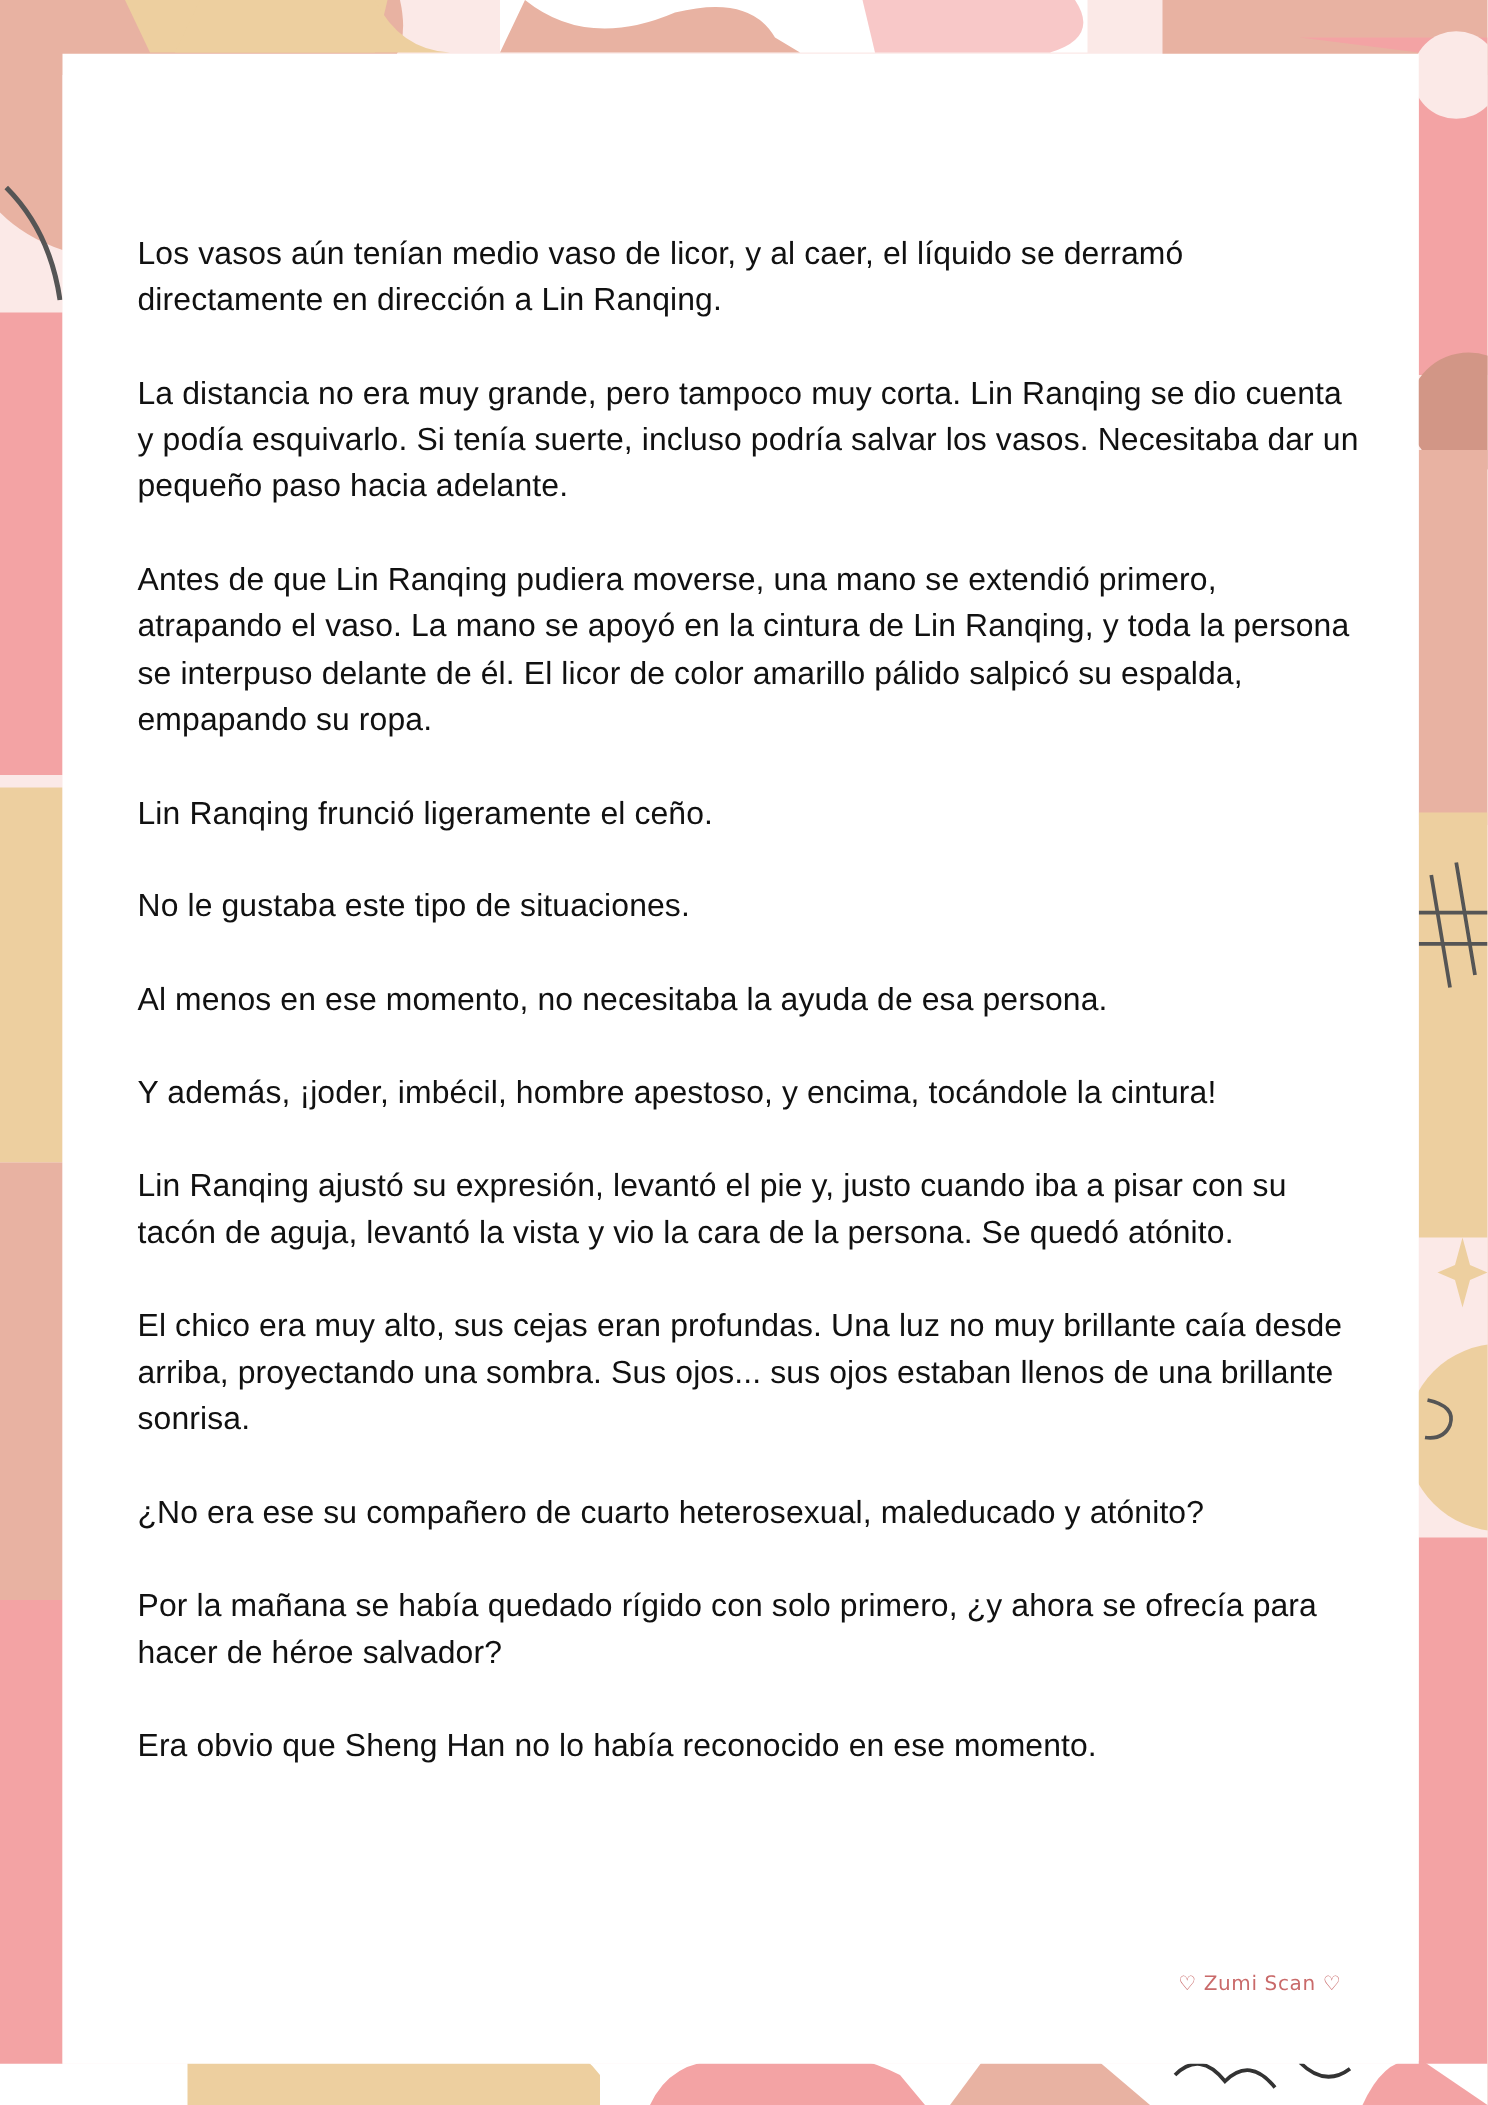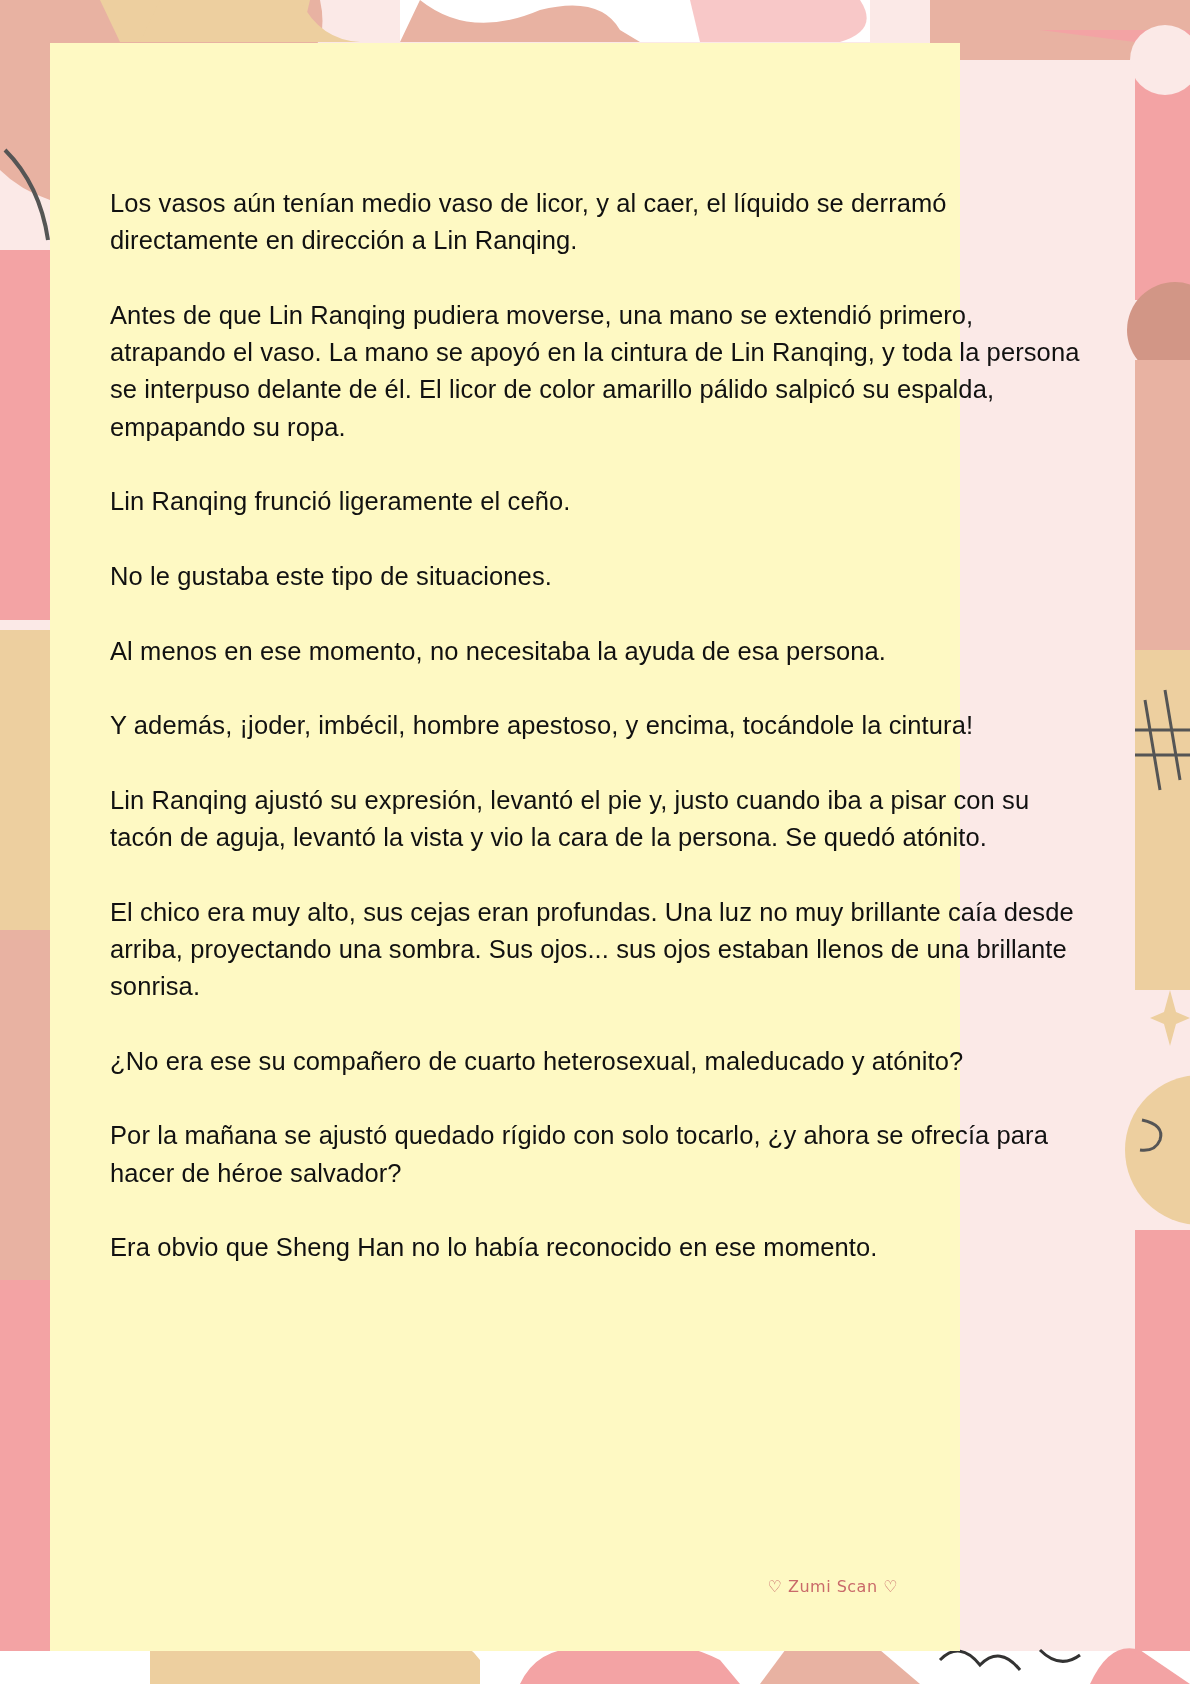--- a/index.html
+++ b/index.html
@@ -3,22 +3,22 @@
 <meta charset="utf-8">
 <style>
   html, body { margin: 0; padding: 0; }
   body {
     width: 1190px; height: 1684px; position: relative; overflow: hidden;
     background: #f3c3b6;
     font-family: "Liberation Sans", "DejaVu Sans", sans-serif;
   }
   .deco { position: absolute; }
   .page {
-    position: absolute; left: 50px; top: 43px; width: 910px; height: 1608px;
-    background: #fef9c3;
+    position: absolute; left: 50px; top: 43px; width: 1085px; height: 1608px;
+    background: #ffffff;
   }
   .text {
     position: absolute; left: 60px; top: 142px; width: 980px;
     font-size: 25.5px; line-height: 37.3px; color: #111111;
     letter-spacing: 0.1px;
   }
   .text p { margin: 0 0 37.3px 0; }
   .watermark {
     position: absolute; right: 62px; top: 1534px;
     font-family: "DejaVu Sans", sans-serif;
@@ -61,25 +61,26 @@
   <path d="M150 1684 V1640 Q200 1615 260 1640 Q300 1610 380 1630 Q450 1620 480 1660 V1684 Z" fill="#edcf9f"></path>
   <path d="M520 1684 Q540 1640 600 1650 Q660 1630 720 1660 L740 1684 Z" fill="#f3a3a4"></path>
   <path d="M760 1684 L800 1630 L880 1650 L920 1684 Z" fill="#e8b2a2"></path>
   <path d="M940 1660 Q960 1640 980 1665 Q1000 1645 1020 1670 M1040 1650 Q1060 1670 1080 1655" stroke="#333" stroke-width="3" fill="none"></path>
   <path d="M1090 1684 Q1110 1640 1140 1650 L1190 1684 Z" fill="#f3a3a4"></path>
 </svg>
 
 <div class="page">
   <div class="text">
     <p>Los vasos aún tenían medio vaso de licor, y al caer, el líquido se derramó directamente en dirección a Lin Ranqing.</p>
+    <p>La distancia no era muy grande, pero tampoco muy corta. Lin Ranqing se dio cuenta y podía esquivarlo. Si tenía suerte, incluso podría salvar los vasos. Necesitaba dar un pequeño paso hacia adelante.</p>
     <p>Antes de que Lin Ranqing pudiera moverse, una mano se extendió primero, atrapando el vaso. La mano se apoyó en la cintura de Lin Ranqing, y toda la persona se interpuso delante de él. El licor de color amarillo pálido salpicó su espalda, empapando su ropa.</p>
     <p>Lin Ranqing frunció ligeramente el ceño.</p>
     <p>No le gustaba este tipo de situaciones.</p>
     <p>Al menos en ese momento, no necesitaba la ayuda de esa persona.</p>
     <p>Y además, ¡joder, imbécil, hombre apestoso, y encima, tocándole la cintura!</p>
     <p>Lin Ranqing ajustó su expresión, levantó el pie y, justo cuando iba a pisar con su tacón de aguja, levantó la vista y vio la cara de la persona. Se quedó atónito.</p>
     <p>El chico era muy alto, sus cejas eran profundas. Una luz no muy brillante caía desde arriba, proyectando una sombra. Sus ojos... sus ojos estaban llenos de una brillante sonrisa.</p>
     <p>¿No era ese su compañero de cuarto heterosexual, maleducado y atónito?</p>
-    <p>Por la mañana se ajustó quedado rígido con solo tocarlo, ¿y ahora se ofrecía para hacer de héroe salvador?</p>
+    <p>Por la mañana se había quedado rígido con solo primero, ¿y ahora se ofrecía para hacer de héroe salvador?</p>
     <p>Era obvio que Sheng Han no lo había reconocido en ese momento.</p>
   </div>
   <div class="watermark">♡ Zumi Scan ♡</div>
 </div>
 
 </body></html>

